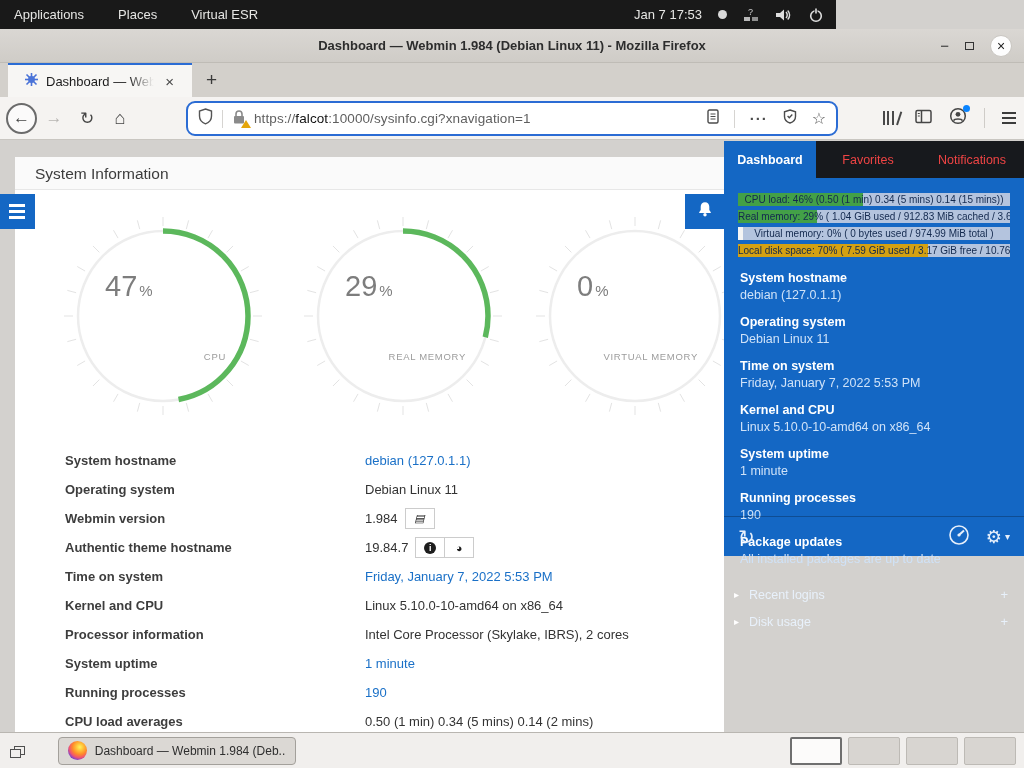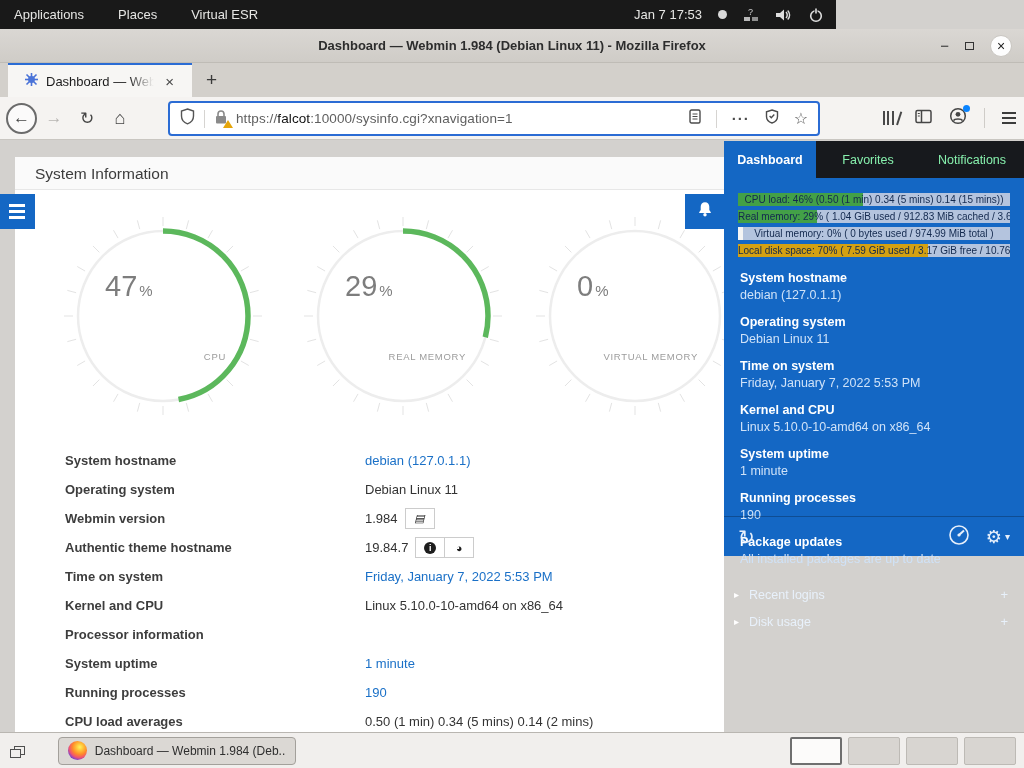--- a/index.html
+++ b/index.html
@@ -37,22 +37,22 @@
 
   
   .navbar { position:absolute; top:97px; left:0; width:1024px; height:43px; background:#f5f3f1;
     border-bottom:1px solid #c9c6c1; display:flex; align-items:center; z-index:53; }
   .nav-btn { color:#454545; font-size:17px; text-align:center; }
   .back-btn { width:31px; height:31px; border:2px solid #6b6b6b; border-radius:50%; margin-left:6px;
     display:flex; align-items:center; justify-content:center; background:#fbfafa; font-size:17px; }
   .fwd { width:34px; color:#b7b5b2; }
   .reload { width:32px; }
   .home { width:34px; font-size:18px; }
-  .urlbar { position:absolute; left:168px; top:4px; width:652px; height:35px; background:#fff;
-    border:2px solid #2b6cd4; border-radius:4px; display:flex; align-items:center; }
+  .urlbar { position:absolute; left:186px; top:4px; width:652px; height:35px; background:#fff;
+    border:2px solid #2b6cd4; border-radius:9px; display:flex; align-items:center; }
   .url-shield { padding:0 9px 0 10px; }
   .url-sep { width:1px; height:18px; background:#d6d4d1; }
   .url-lock { position:relative; padding:0 8px 0 9px; }
   .warn-tri { position:absolute; right:3px; bottom:1px; width:0; height:0;
     border-left:5px solid transparent; border-right:5px solid transparent; border-bottom:8px solid #e5a50a; }
   .url-text { font-size:13.5px; color:#5f5f5f; white-space:nowrap; letter-spacing:.1px; }
   .url-host { color:#111; }
   .url-right { margin-left:auto; display:flex; align-items:center; gap:15px; padding-right:10px; }
   .dots { font-size:15px; font-weight:700; color:#4c4c4c; letter-spacing:1px; }
   .star { font-size:16px; color:#555; }
@@ -85,21 +85,21 @@
   .btn-group { display:flex; }
   .mini-btn { min-width:30px; height:21px; background:#fff; border:1px solid #ccc; display:flex;
     align-items:center; justify-content:center; font-size:11px; color:#222; margin-left:-1px; padding:0 6px; }
   .i-badge { width:12px; height:12px; border-radius:50%; background:#1d1d1d; color:#fff; font-size:9px;
     line-height:12px; text-align:center; display:inline-block; font-weight:700; font-style:normal; }
   .glyph { font-size:11px; color:#1d1d1d; }
 
   
   .sidebar { position:absolute; left:724px; top:141px; width:300px; height:415px; background:#1467c4; z-index:5; }
   .side-tabs { display:flex; height:37px; background:#17191d; }
-  .side-tab { flex:1; display:flex; align-items:center; justify-content:center; font-size:12.5px; color:#86efac; }
+  .side-tab { flex:1; display:flex; align-items:center; justify-content:center; font-size:12.5px; color:#ef4444; }
   .side-tab.active { background:#1467c4; color:#fff; font-weight:700; flex:0 0 92px; }
   .meters { padding:15px 14px 6px 14px; }
   .meter { position:relative; height:13px; background:#b4c4de; margin-bottom:4px; overflow:hidden; }
   .meter-fill { position:absolute; left:0; top:0; bottom:0; }
   .meter-text { position:absolute; left:0; right:0; top:0; text-align:center; font-size:10px; line-height:13px;
     color:#13294e; white-space:nowrap; }
   .sections { padding:4px 16px 0 16px; }
   .sec { margin-bottom:13px; }
   .sec-label { font-size:12.5px; font-weight:700; color:#fff; margin-bottom:3px; }
   .sec-value { font-size:12.5px; color:#cfe2f8; }
@@ -316,20 +316,23 @@
           </div>
         </div>
         <div class="row">
           <div class="row-label">Kernel and CPU</div>
           <div class="row-value">
             <span>Linux 5.10.0-10-amd64 on x86_64</span>
           </div>
         </div>
         <div class="row">
           <div class="row-label">Processor information</div>
+          <div class="row-value">
+            <span>Intel Core Processor (Skylake, IBRS), 2 cores</span>
+          </div>
         </div>
         <div class="row">
           <div class="row-label">System uptime</div>
           <div class="row-value link">
             <span>1 minute</span>
           </div>
         </div>
         <div class="row">
           <div class="row-label">Running processes</div>
           <div class="row-value link">

